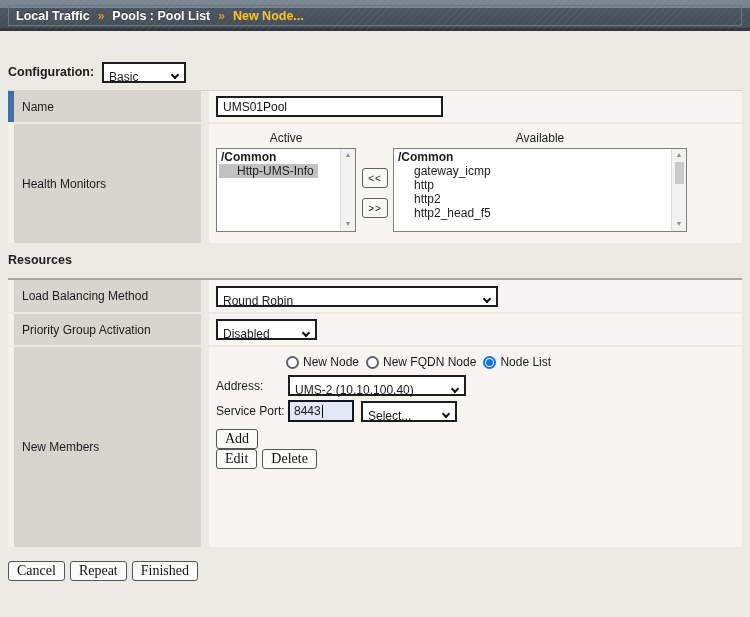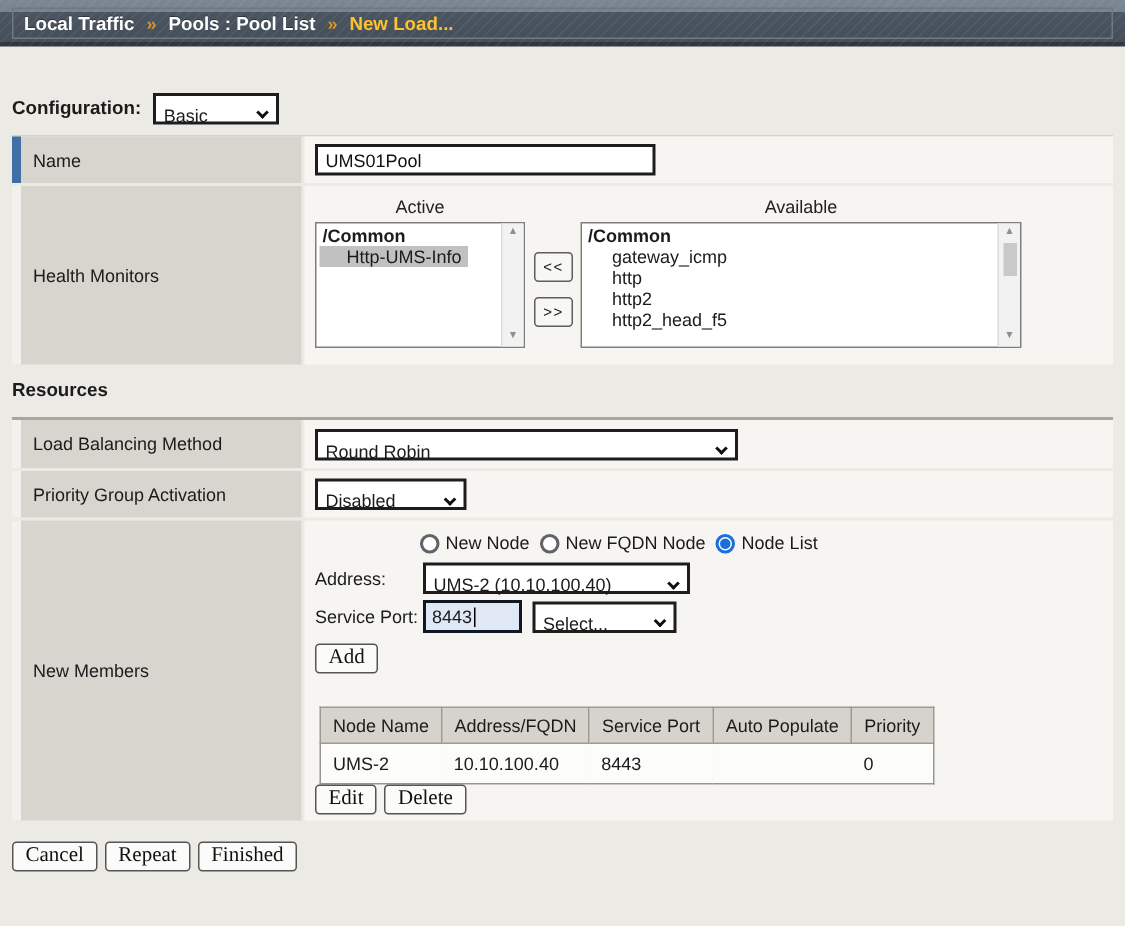--- a/index.html
+++ b/index.html
@@ -32,21 +32,21 @@
   .config-row { margin:30px 8px 7px 8px; height:22px; display:flex; align-items:center; gap:8px; }
   .config-label { font-weight:bold; font-size:12.5px; }
   
   .ftable { margin:0 8px; }
   .ftable1 { border-top:1px solid #d4d1cb; }
   .ftable2 { border-top:2px solid #a9a6a0; }
   .frow { display:flex; margin-bottom:2px; }
   .flabel {
     width:193px; flex:0 0 193px; background:#d8d5cf;
     display:flex; align-items:center; padding-left:14px; position:relative;
-    margin-right:2px;
+    margin-right:8px;
   }
   .flabel::before { content:""; position:absolute; left:0; top:0; bottom:0; width:6px; background:#f2f1ed; }
   .frow.required .flabel::before { background:#3f70a5; }
   .fcontent { flex:1; background:#f6f5f1; display:flex; align-items:center; padding:5px 7px; }
   .row-name { height:31px; }
   .row-desc { height:32px; }
   .row-hm   { height:119px; }
   .row-lbm  { height:32px; }
   .row-pga  { height:31px; }
   .row-nm   { height:200px; }
@@ -126,21 +126,21 @@
 </style>
 </head>
 <body>
 
 <div class="topbar">
   <div class="crumbbox">
     <span class="crumb">Local Traffic</span>
     <span class="crumb-sep">»</span>
     <span class="crumb">Pools : Pool List</span>
     <span class="crumb-sep">»</span>
-    <span class="crumb-cur">New Load...</span>
+    <span class="crumb-cur">New Node...</span>
   </div>
 </div>
 
 <div class="config-row">
   <span class="config-label">Configuration:</span>
   <div class="selectbox sel-config">
     <span>Basic</span>
     <span class="chev"></span>
   </div>
 </div>
@@ -269,40 +269,20 @@
           <span class="caret"></span>
         </div>
         <div class="selectbox sel-port">
           <span>Select...</span>
           <span class="chev"></span>
         </div>
       </div>
 
       <button class="btn add-btn">Add</button>
 
-      <table class="members">
-        <thead>
-          <tr>
-            <th>Node Name</th>
-            <th>Address/FQDN</th>
-            <th>Service Port</th>
-            <th>Auto Populate</th>
-            <th>Priority</th>
-          </tr>
-        </thead>
-        <tbody>
-          <tr>
-            <td>UMS-2</td>
-            <td>10.10.100.40</td>
-            <td>8443</td>
-            <td></td>
-            <td>0</td>
-          </tr>
-        </tbody>
-      </table>
 
       <div class="nm-actions">
         <button class="btn">Edit</button>
         <button class="btn">Delete</button>
       </div>
 
     </div>
   </div>
 </div>
 

